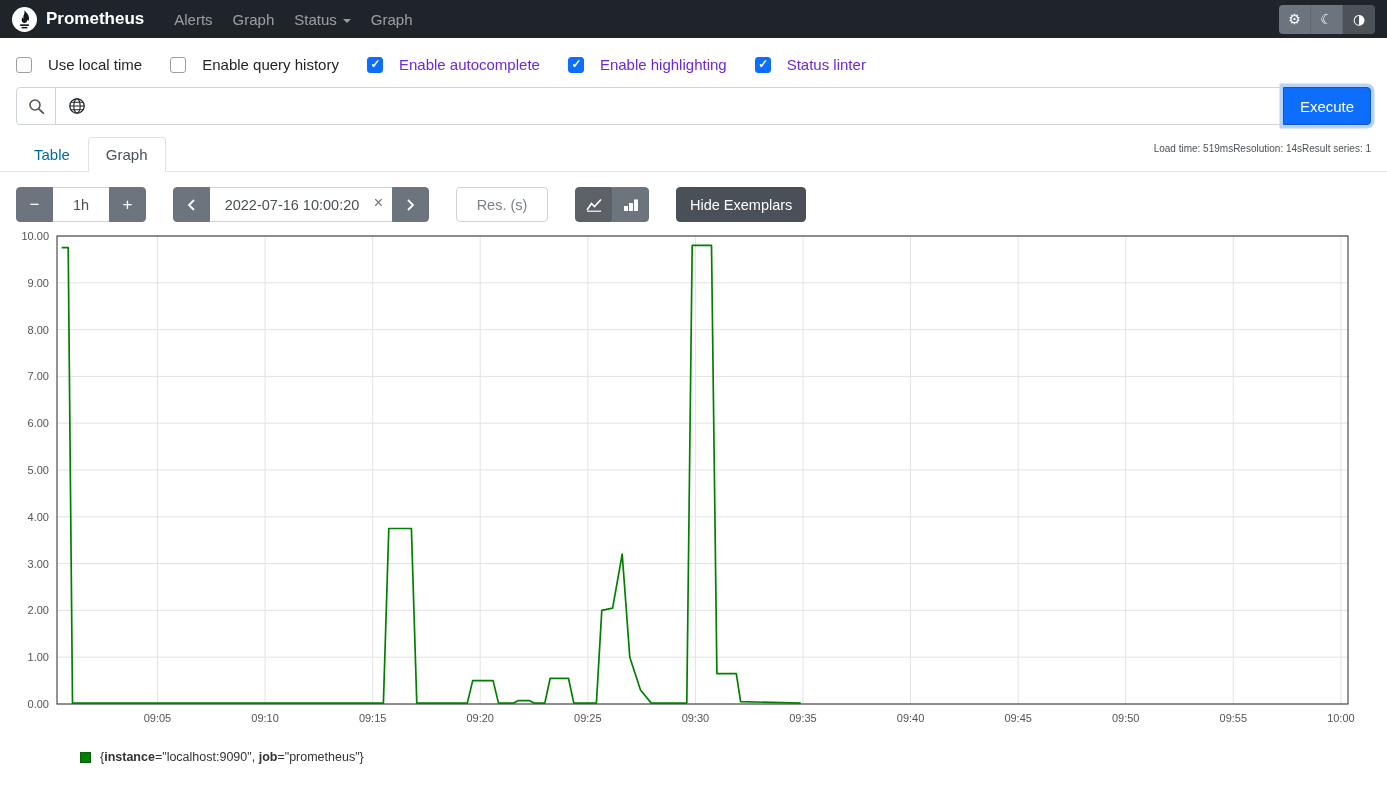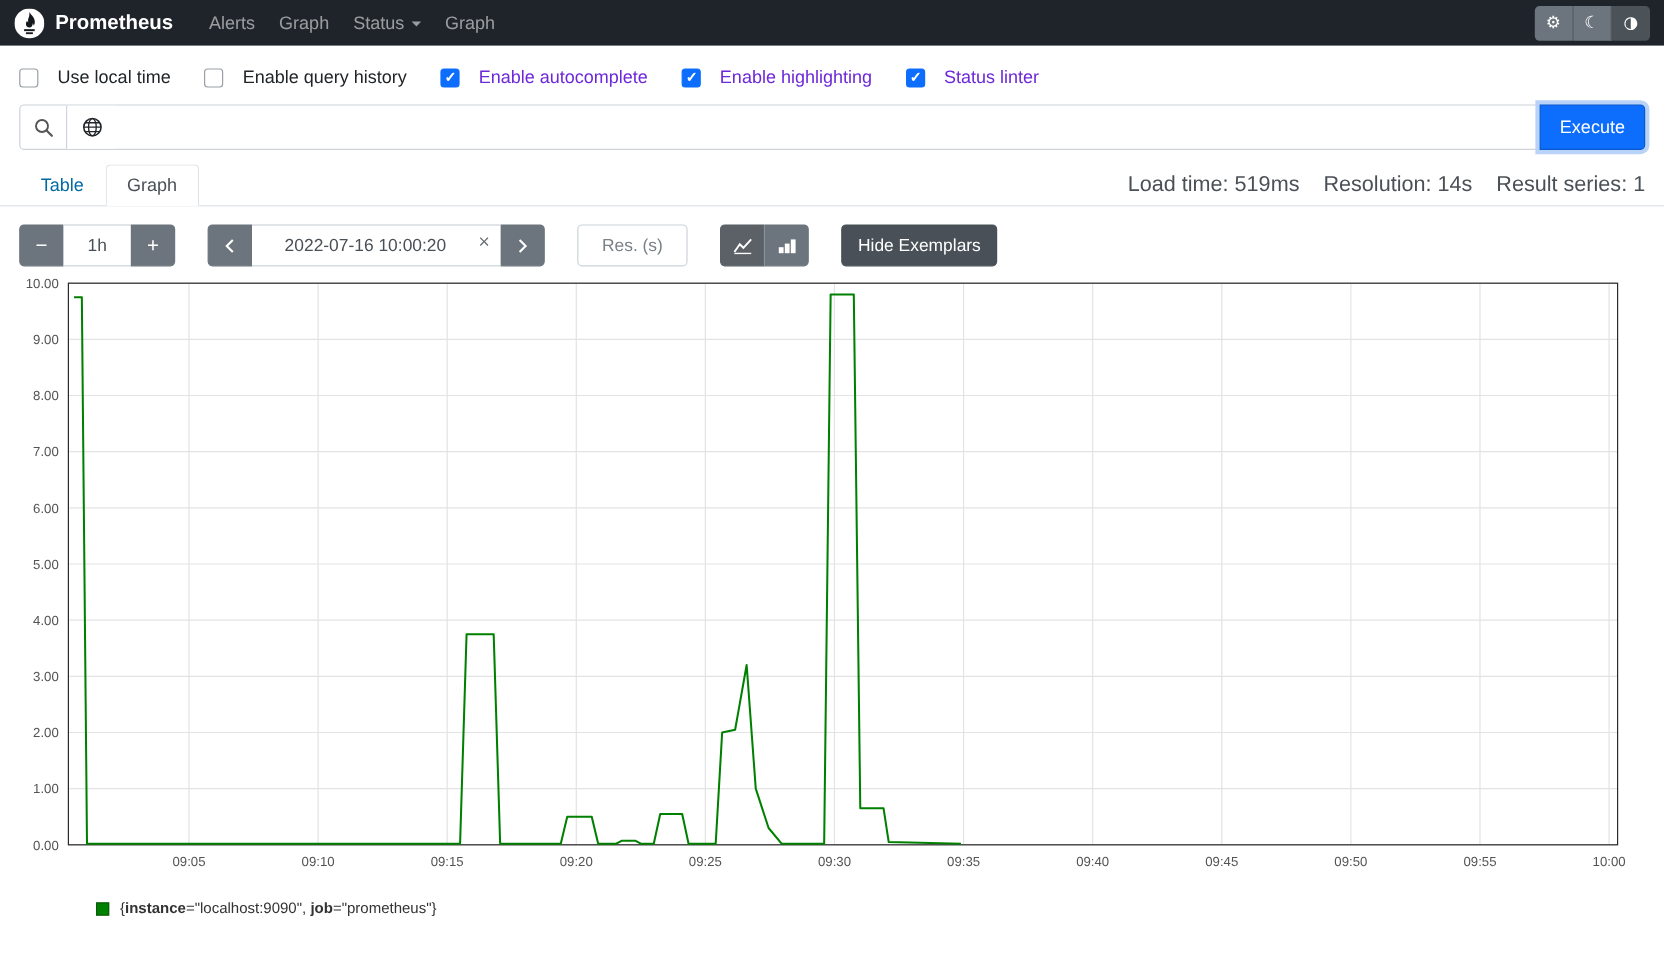--- a/index.html
+++ b/index.html
@@ -39,33 +39,33 @@
   .tok-duration{color:#0a8754}
   .q-globe{width:42px;border-left:1px solid #ced4da;display:flex;align-items:center;justify-content:center;background:#fff;cursor:pointer;flex:none}
   .exec-btn{width:88px;height:38px;background:#0d6efd;border:1px solid #0a58ca;color:#fff;font-size:15px;border-radius:0 4px 4px 0;cursor:pointer;box-shadow:0 0 0 3.5px #b9d3f8;position:relative;z-index:2;font-family:"Liberation Sans",sans-serif}
 
   
   .tabs-row{display:flex;justify-content:space-between;border-bottom:1px solid #dee2e6;margin-top:12px;padding:0 16px;align-items:flex-end}
   .tabs{display:flex}
   .tab{padding:8px 17px;font-size:15px;border:1px solid transparent;border-radius:4px 4px 0 0;cursor:pointer;margin-bottom:-1px}
   .tab.inactive{color:#0369a1}
   .tab.active{color:#495057;background:#fff;border-color:#dee2e6 #dee2e6 #fff}
-  .stats{font-size:18px;color:#4a5056;display:flex;gap:20px;align-self:flex-start;padding-top:6px}
+  .stats{font-size:10px;color:#4a5056;display:flex;align-self:flex-start;padding-top:6px}
 
   
   .controls{display:flex;align-items:center;margin:15px 16px 0;}
   .grp{display:flex;margin-right:27px}
   .btn-sec{background:#6c757d;border:1px solid #6c757d;color:#fff;height:35px;min-width:37px;display:flex;align-items:center;justify-content:center;cursor:pointer;font-size:17px;font-family:"Liberation Sans",sans-serif}
   .btn-sec.darker{background:#5b6167;border-color:#5b6167}
   .rounded-l{border-radius:4px 0 0 4px}
   .rounded-r{border-radius:0 4px 4px 0}
   .ctl-input{border:1px solid #ced4da;height:35px;font-size:14.5px;color:#495057;padding:0 8px;outline:none;font-family:"Liberation Sans",sans-serif}
   .range-input{width:56px;text-align:center;border-left:none;border-right:none}
   .dt-wrap{position:relative;display:flex}
-  .dt-input{width:207px;text-align:center;border-left:none;border-right:none;padding-right:26px}
+  .dt-input{width:182px;text-align:center;border-left:none;border-right:none;padding-right:26px}
   .dt-clear{position:absolute;right:9px;top:8px;color:#6a7075;font-size:16px;cursor:pointer;line-height:1}
   .res-input{width:92px;border-radius:4px;text-align:center}
   .res-input::placeholder{color:#7a8288}
   .hide-ex{background:#495057;border:1px solid #495057;color:#fff;height:35px;padding:0 13px;border-radius:4px;font-size:14.5px;cursor:pointer;font-family:"Liberation Sans",sans-serif}
 
   
   .chart-wrap{margin:10px 16px 0 8px}
   #chart-svg{display:block}
   #chart-svg .tick{font-family:"Liberation Sans",sans-serif;font-size:11px;fill:#545454}
 

